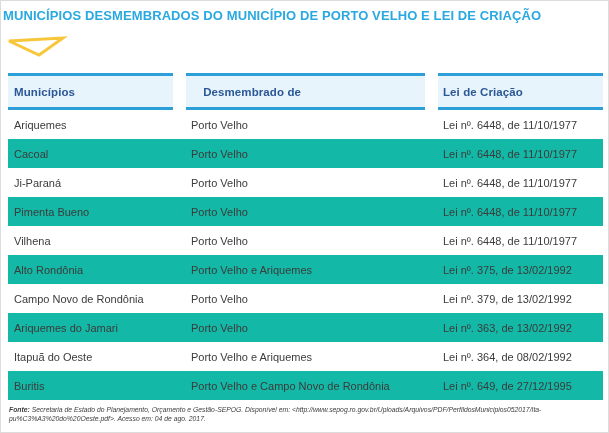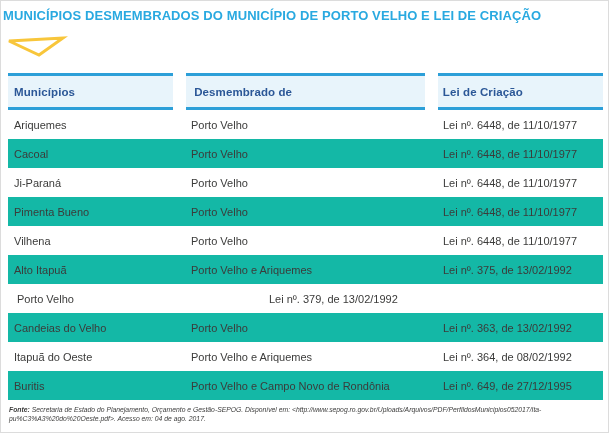--- a/index.html
+++ b/index.html
@@ -44,21 +44,21 @@
     border-bottom: 3px solid #2c9fd8;
     display: flex;
     align-items: center;
     box-sizing: border-box;
     font-weight: bold;
     color: #2b5797;
     font-size: 11.5px;
     letter-spacing: 0.1px;
   }
   .th1 { width: 171px; padding-left: 6px; }
-  .th2 { width: 247px; padding-left: 8px; }
+  .th2 { width: 247px; padding-left: 17px; }
   .th3 { width: 171px; padding-left: 5px; }
   .trow {
     display: flex;
     height: 29px;
     font-size: 11px;
     color: #3b3b3a;
     background: #ffffff;
   }
   .trow.beige { background: #14b8a6; }
   .c {
@@ -120,30 +120,31 @@
     <div class="c c1">Pimenta Bueno</div>
     <div class="c c2">Porto Velho</div>
     <div class="c c3">Lei nº. 6448, de 11/10/1977</div>
   </div>
       <div class="trow">
     <div class="c c1">Vilhena</div>
     <div class="c c2">Porto Velho</div>
     <div class="c c3">Lei nº. 6448, de 11/10/1977</div>
   </div>
       <div class="trow beige">
-    <div class="c c1">Alto Itapuã</div>
+    <div class="c c1">Alto Rondônia</div>
     <div class="c c2">Porto Velho e Ariquemes</div>
     <div class="c c3">Lei nº. 375, de 13/02/1992</div>
   </div>
       <div class="trow">
+    <div class="c c1">Campo Novo de Rondônia</div>
     <div class="c c2">Porto Velho</div>
     <div class="c c3">Lei nº. 379, de 13/02/1992</div>
   </div>
       <div class="trow beige">
-    <div class="c c1">Candeias do Velho</div>
+    <div class="c c1">Ariquemes do Jamari</div>
     <div class="c c2">Porto Velho</div>
     <div class="c c3">Lei nº. 363, de 13/02/1992</div>
   </div>
       <div class="trow">
     <div class="c c1">Itapuã do Oeste</div>
     <div class="c c2">Porto Velho e Ariquemes</div>
     <div class="c c3">Lei nº. 364, de 08/02/1992</div>
   </div>
       <div class="trow beige">
     <div class="c c1">Buritis</div>

